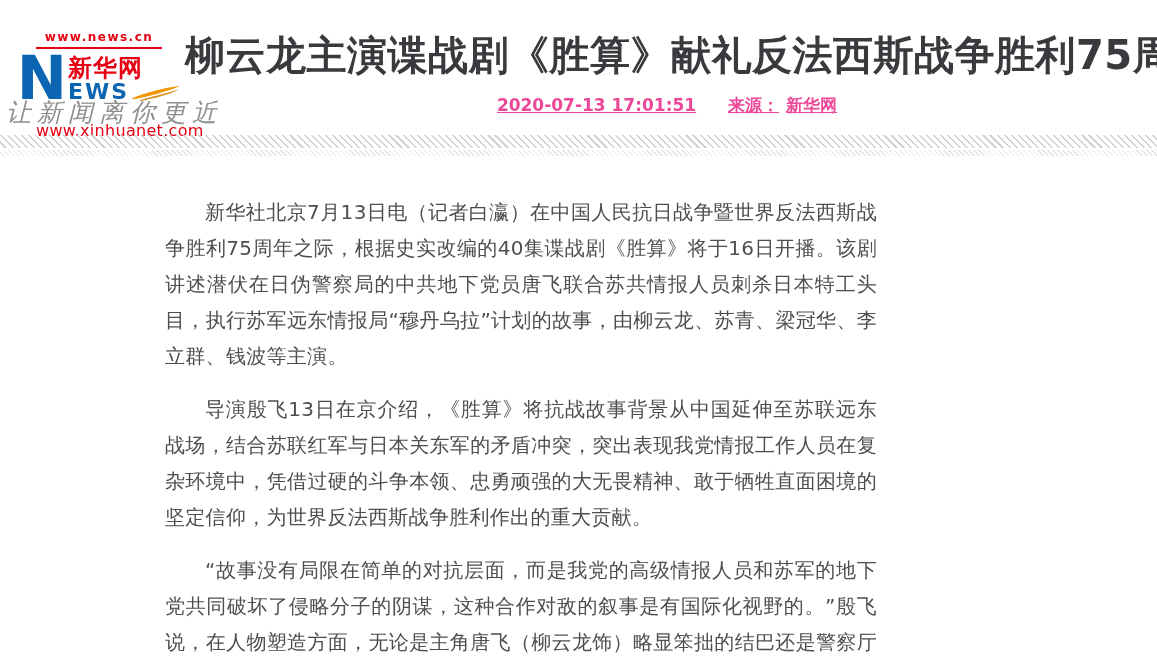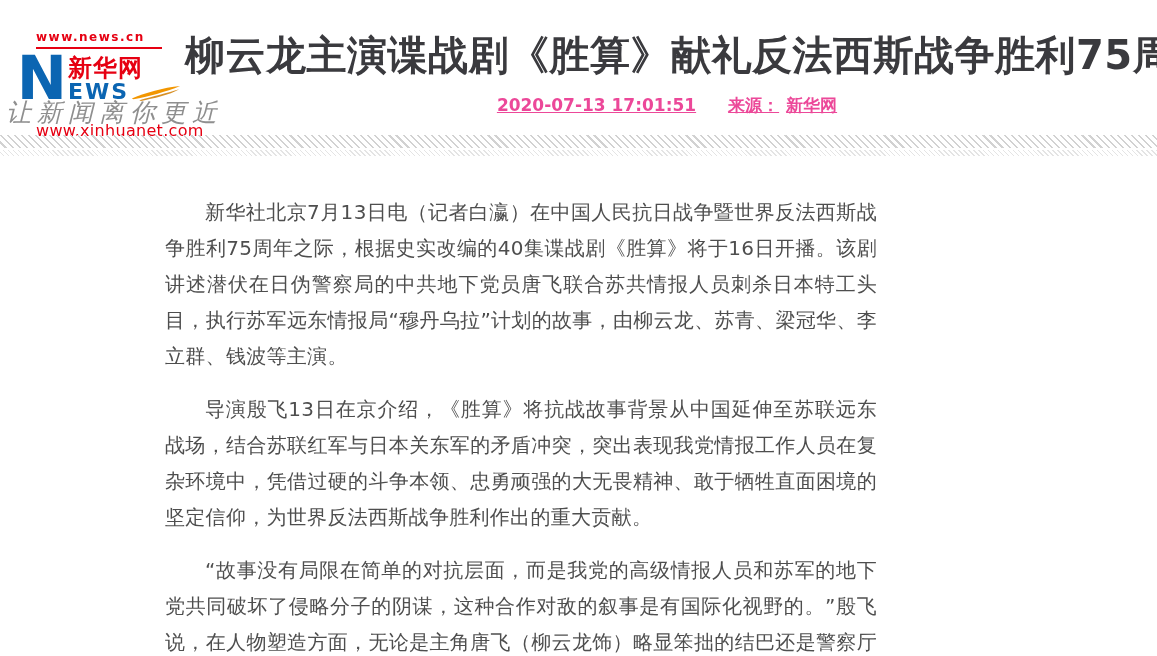--- a/index.html
+++ b/index.html
@@ -11,21 +11,21 @@
     overflow: hidden;
     font-family: "DejaVu Sans", "Liberation Sans", sans-serif;
   }
 
   
   .logo {
     position: absolute;
     left: 36px;
     top: 30px;
     width: 126px;
-    text-align: left;
+    text-align: center;
     cursor: pointer;
   }
   .logo-url-top {
     color: #e60012;
     font-size: 12px;
     font-weight: bold;
     letter-spacing: 1.5px;
     border-bottom: 2px solid #e60012;
     padding-bottom: 3px;
     white-space: nowrap;

